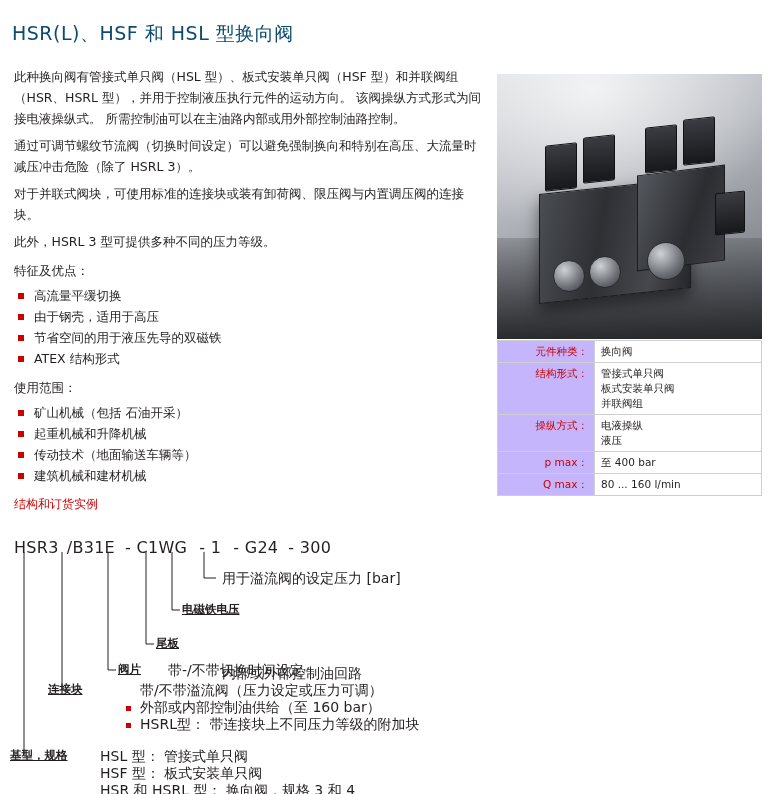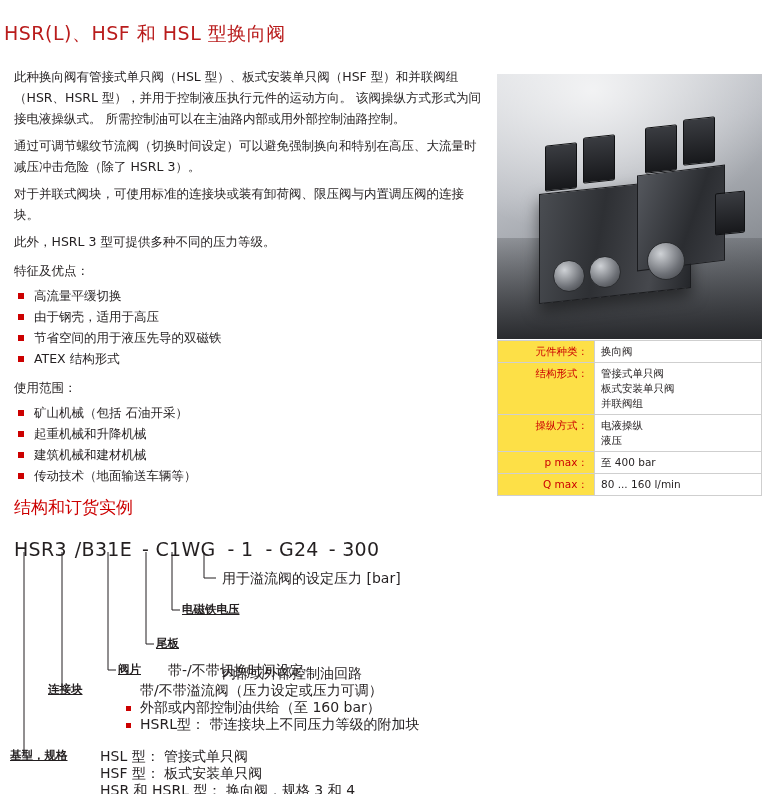--- a/index.html
+++ b/index.html
@@ -16,24 +16,24 @@
     position: relative;
     overflow: hidden;
   }
   .page {
     position: relative;
     width: 774px;
     height: 794px;
   }
   .title {
     position: absolute;
-    left: 4px;
+    left: 12px;
     top: 8px;
     font-size: 19px;
-    color: #b91c1c;
+    color: #0c4a6e;
     letter-spacing: 0.5px;
     font-weight: normal;
   }
   .intro {
     position: absolute;
     left: 14px;
     top: 66px;
     width: 470px;
     font-size: 12.5px;
     line-height: 21px;
@@ -144,38 +144,38 @@
   .spec-table td {
     border: 1px solid #cfcfcf;
     padding: 3px 6px;
     vertical-align: top;
     line-height: 15px;
   }
   .spec-table td.k {
     width: 84px;
     color: #cc0000;
     text-align: right;
-    background: #fde047;
+    background: #c4b5fd;
     white-space: nowrap;
   }
   .spec-table td.v {
     color: #231f20;
   }
   .order-head {
     position: absolute;
     left: 14px;
     top: 496px;
-    font-size: 17px;
+    font-size: 12px;
     color: #cc0000;
   }
   .code-row {
     position: absolute;
     left: 14px;
     top: 538px;
-    font-size: 19px;
+    font-size: 16px;
     color: #231f20;
     letter-spacing: 0.3px;
     white-space: nowrap;
   }
   .code-row span {
     display: inline-block;
   }
   .lines {
     position: absolute;
     left: 0;
@@ -218,22 +218,22 @@
       <li>高流量平缓切换</li>
       <li>由于钢壳，适用于高压</li>
       <li>节省空间的用于液压先导的双磁铁</li>
       <li>ATEX 结构形式</li>
     </ul>
 
     <div class="sect-head">使用范围：</div>
     <ul class="bullets">
       <li>矿山机械（包括 石油开采）</li>
       <li>起重机械和升降机械</li>
+      <li>传动技术（地面输送车辆等）</li>
       <li>建筑机械和建材机械</li>
-      <li>传动技术（地面输送车辆等）</li>
     </ul>
   </div>
 
   <div class="photo">
     <div class="glow"></div>
     <div class="floor"></div>
     <div class="valve-body"></div>
     <div class="valve-body2"></div>
     <div class="coil c1"></div>
     <div class="coil c2"></div>

